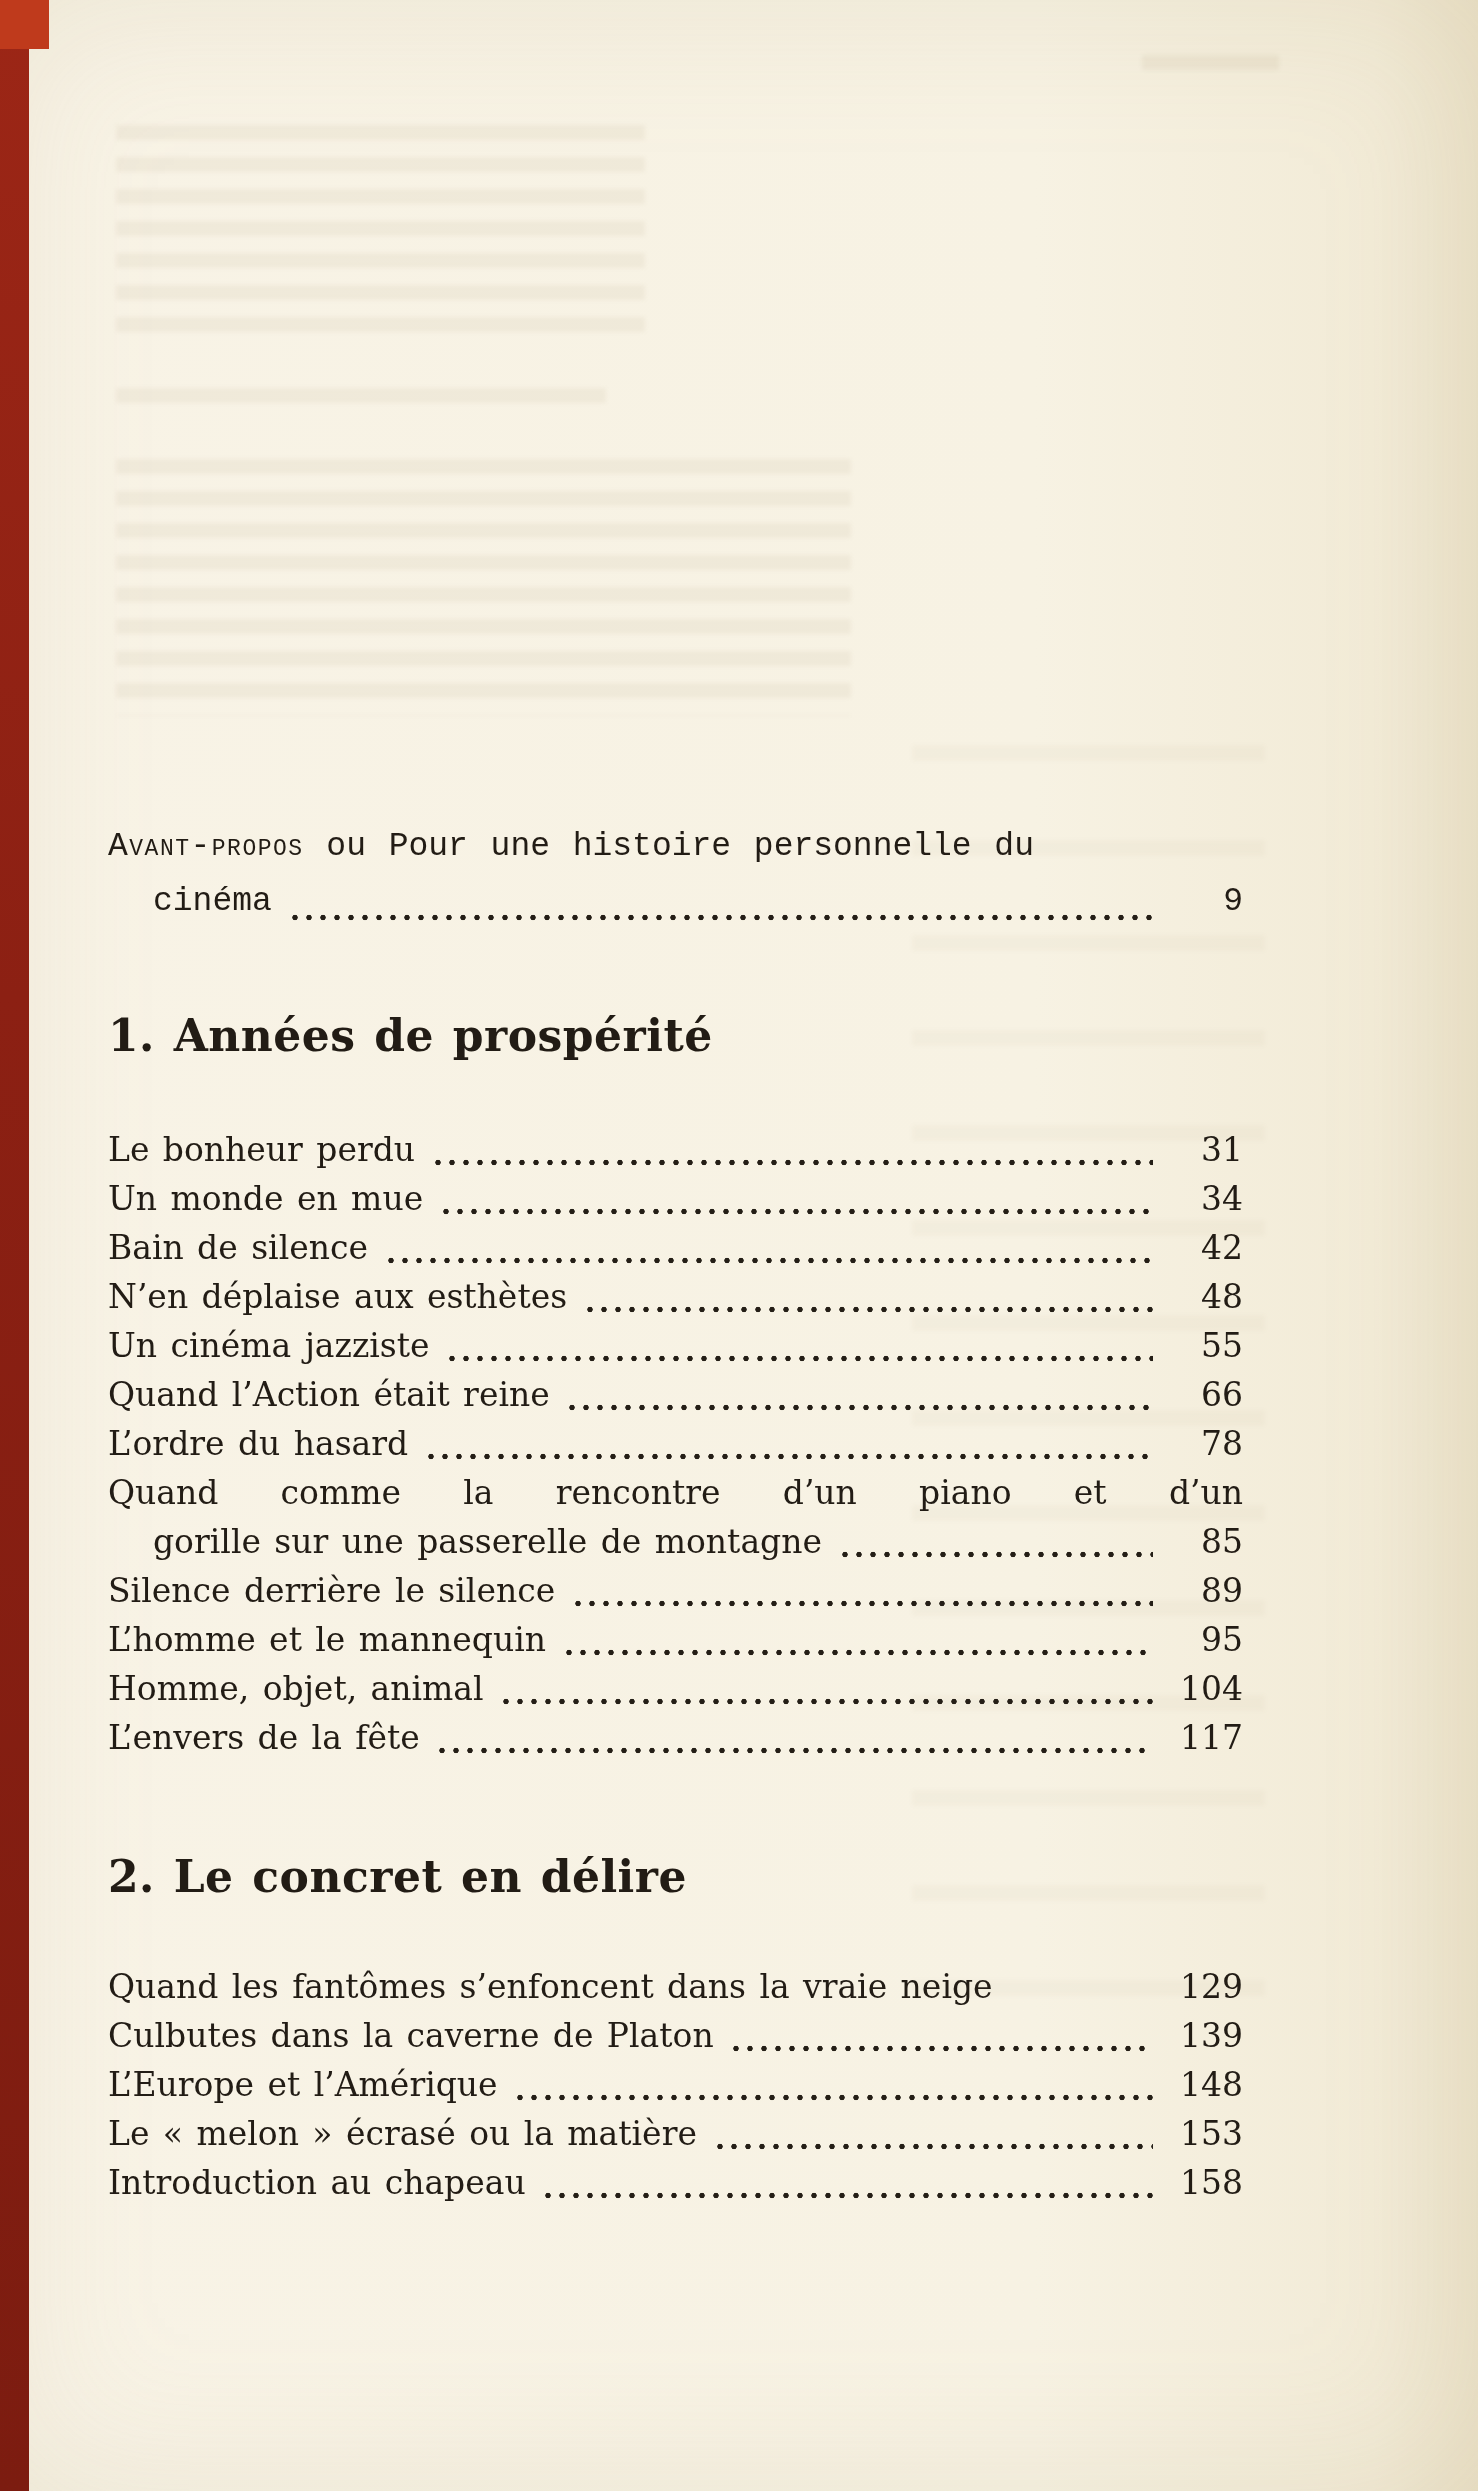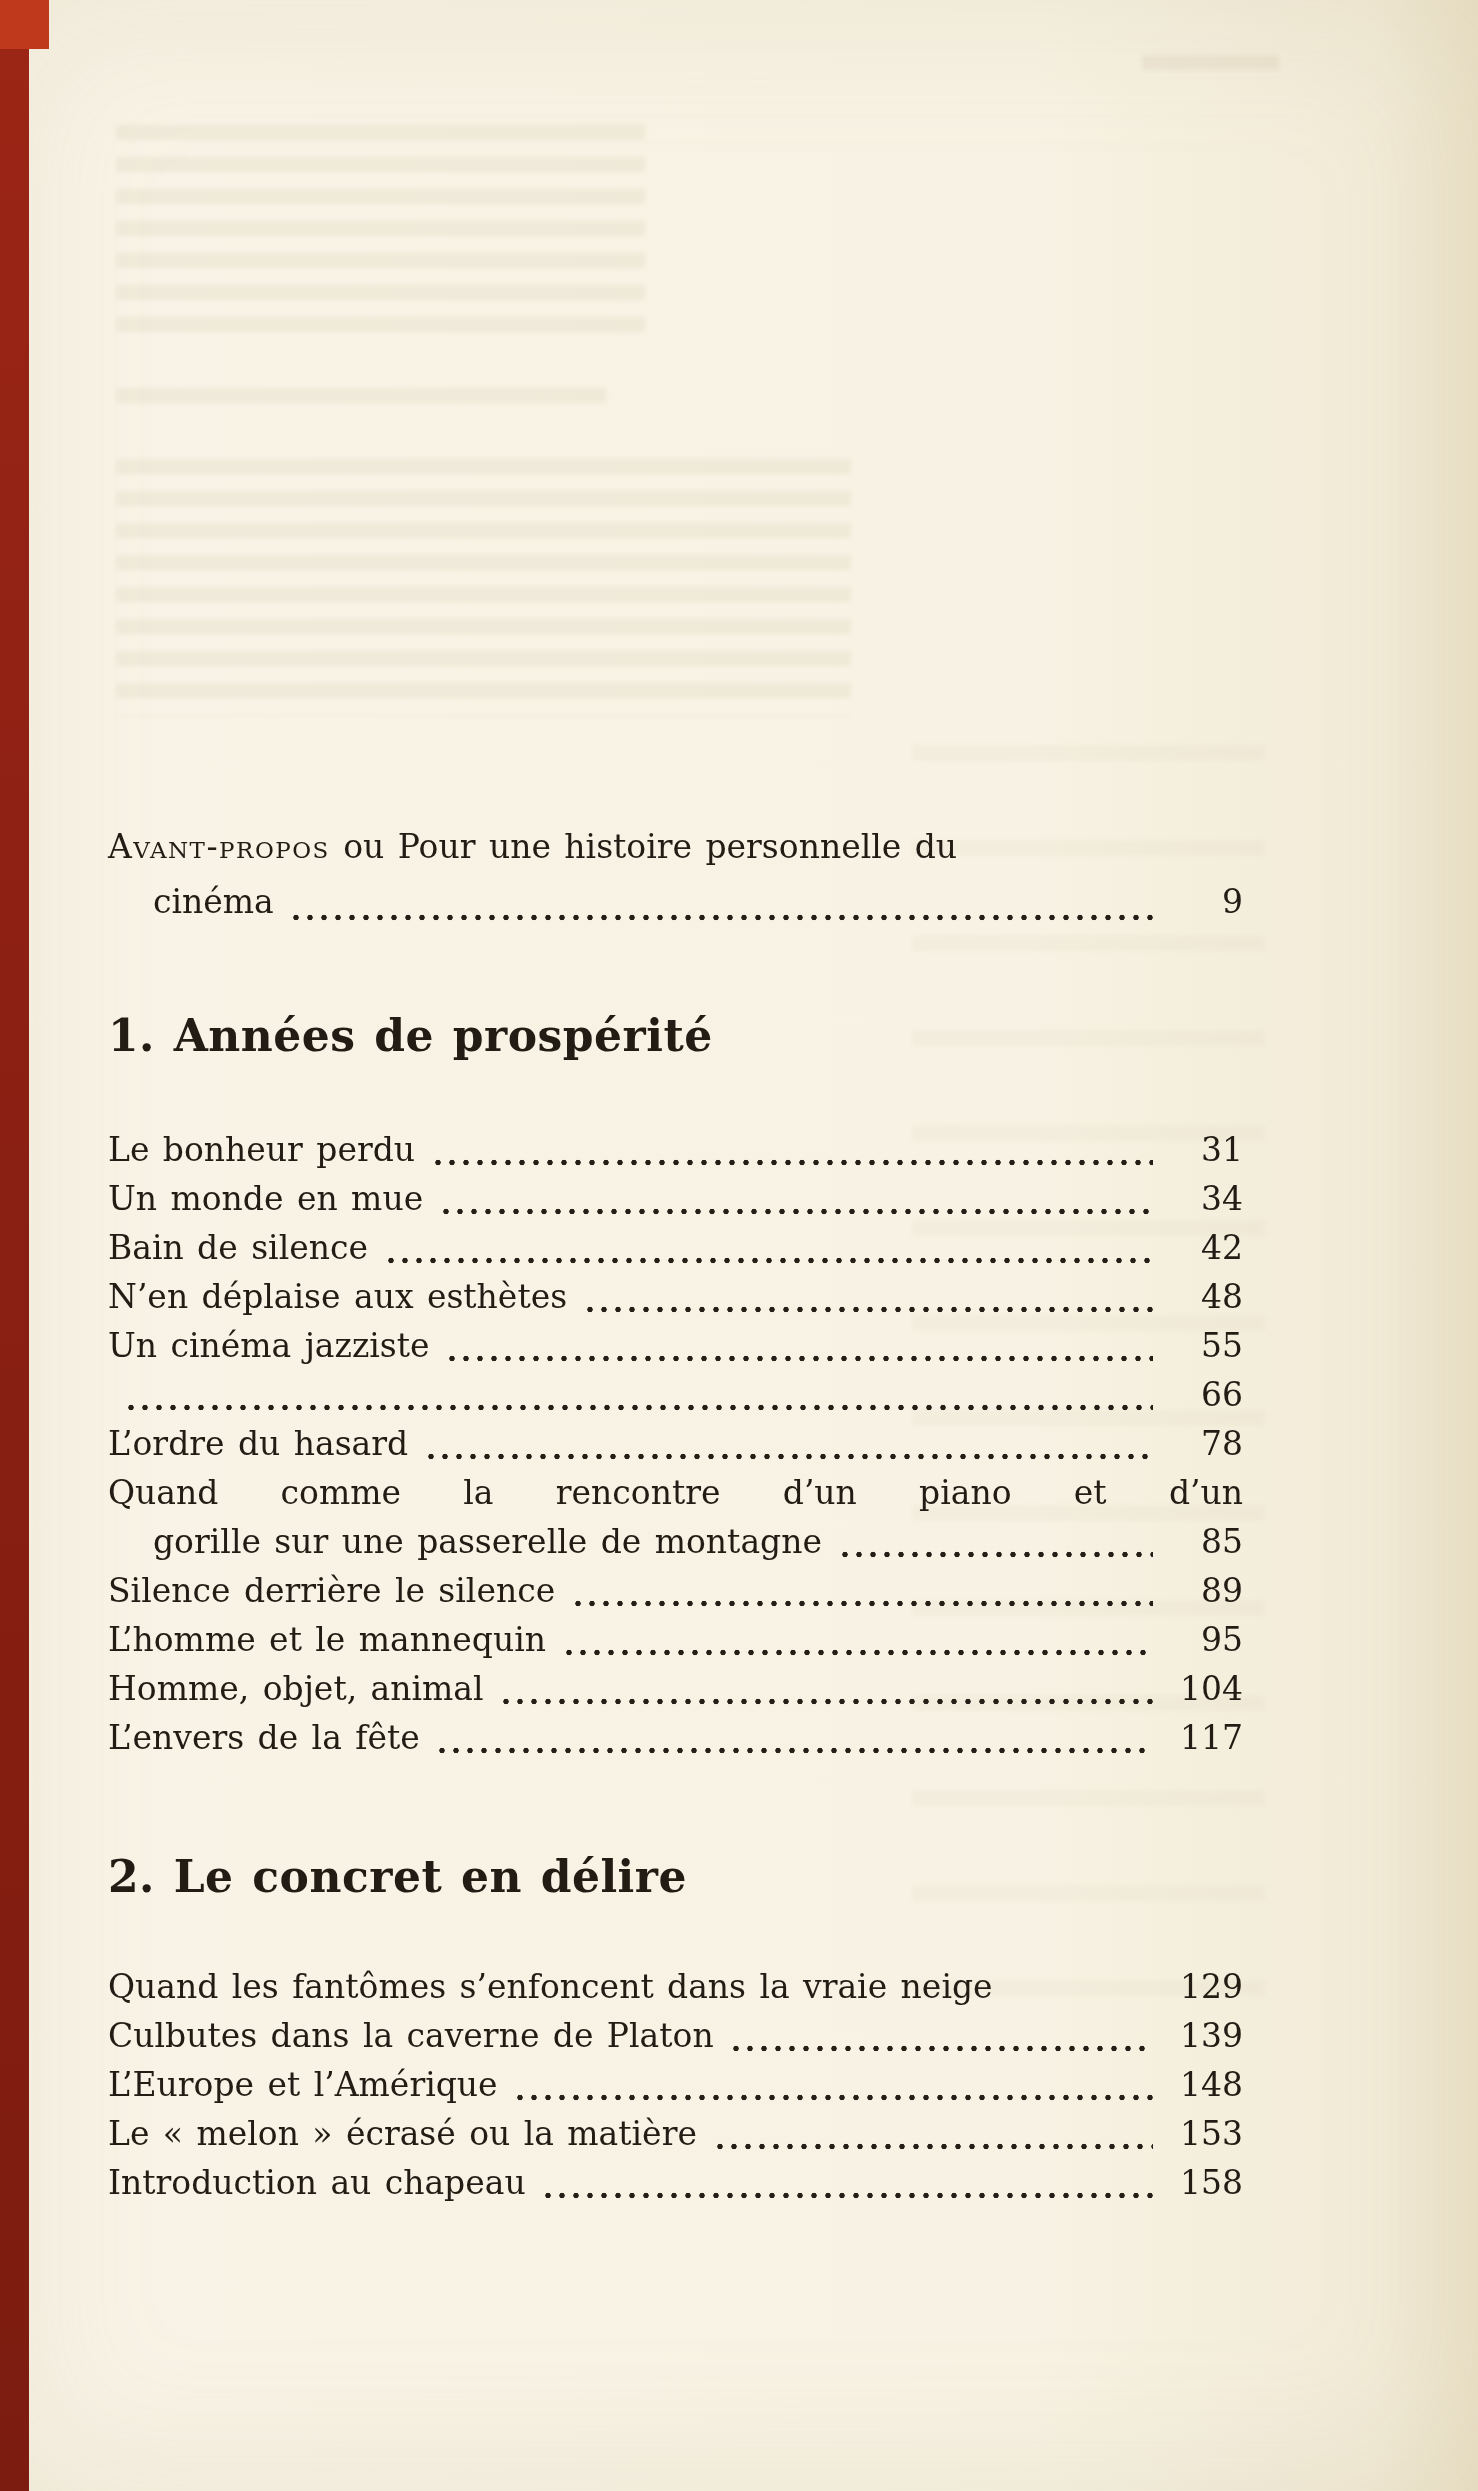--- a/index.html
+++ b/index.html
@@ -54,21 +54,21 @@
   .content {
     position: absolute;
     left: 108px; top: 0;
     width: 1135px;
     font-size: 33px;
     line-height: 49px;
     word-spacing: 2.9px;
   }
 
   
-  .frontmatter { margin-top: 819px; line-height: 55px; }
+  .frontmatter { margin-top: 819px; line-height: 55px; font-family: Liberation Mono, monospace; }
   .sc { font-variant: small-caps; letter-spacing: 1.5px; }
   .fm-row { display: flex; align-items: center; }
   .indent { padding-left: 45px; }
 
   
   .section-heading {
     margin: 0;
     font-size: 44px;
     font-weight: bold;
     letter-spacing: 0.5px;
@@ -152,20 +152,21 @@
             <span class="toc-title">N’en déplaise aux esthètes</span>
             <span class="leader"></span>
             <span class="pagenum">48</span>
           </div>
           <div class="toc-row">
             <span class="toc-title">Un cinéma jazziste</span>
             <span class="leader"></span>
             <span class="pagenum">55</span>
           </div>
           <div class="toc-row">
+            <span class="toc-title">Quand l’Action était reine</span>
             <span class="leader"></span>
             <span class="pagenum">66</span>
           </div>
           <div class="toc-row">
             <span class="toc-title">L’ordre du hasard</span>
             <span class="leader"></span>
             <span class="pagenum">78</span>
           </div>
           <div class="justified">Quand comme la rencontre d’un piano et d’un</div>
           <div class="toc-row indent">

